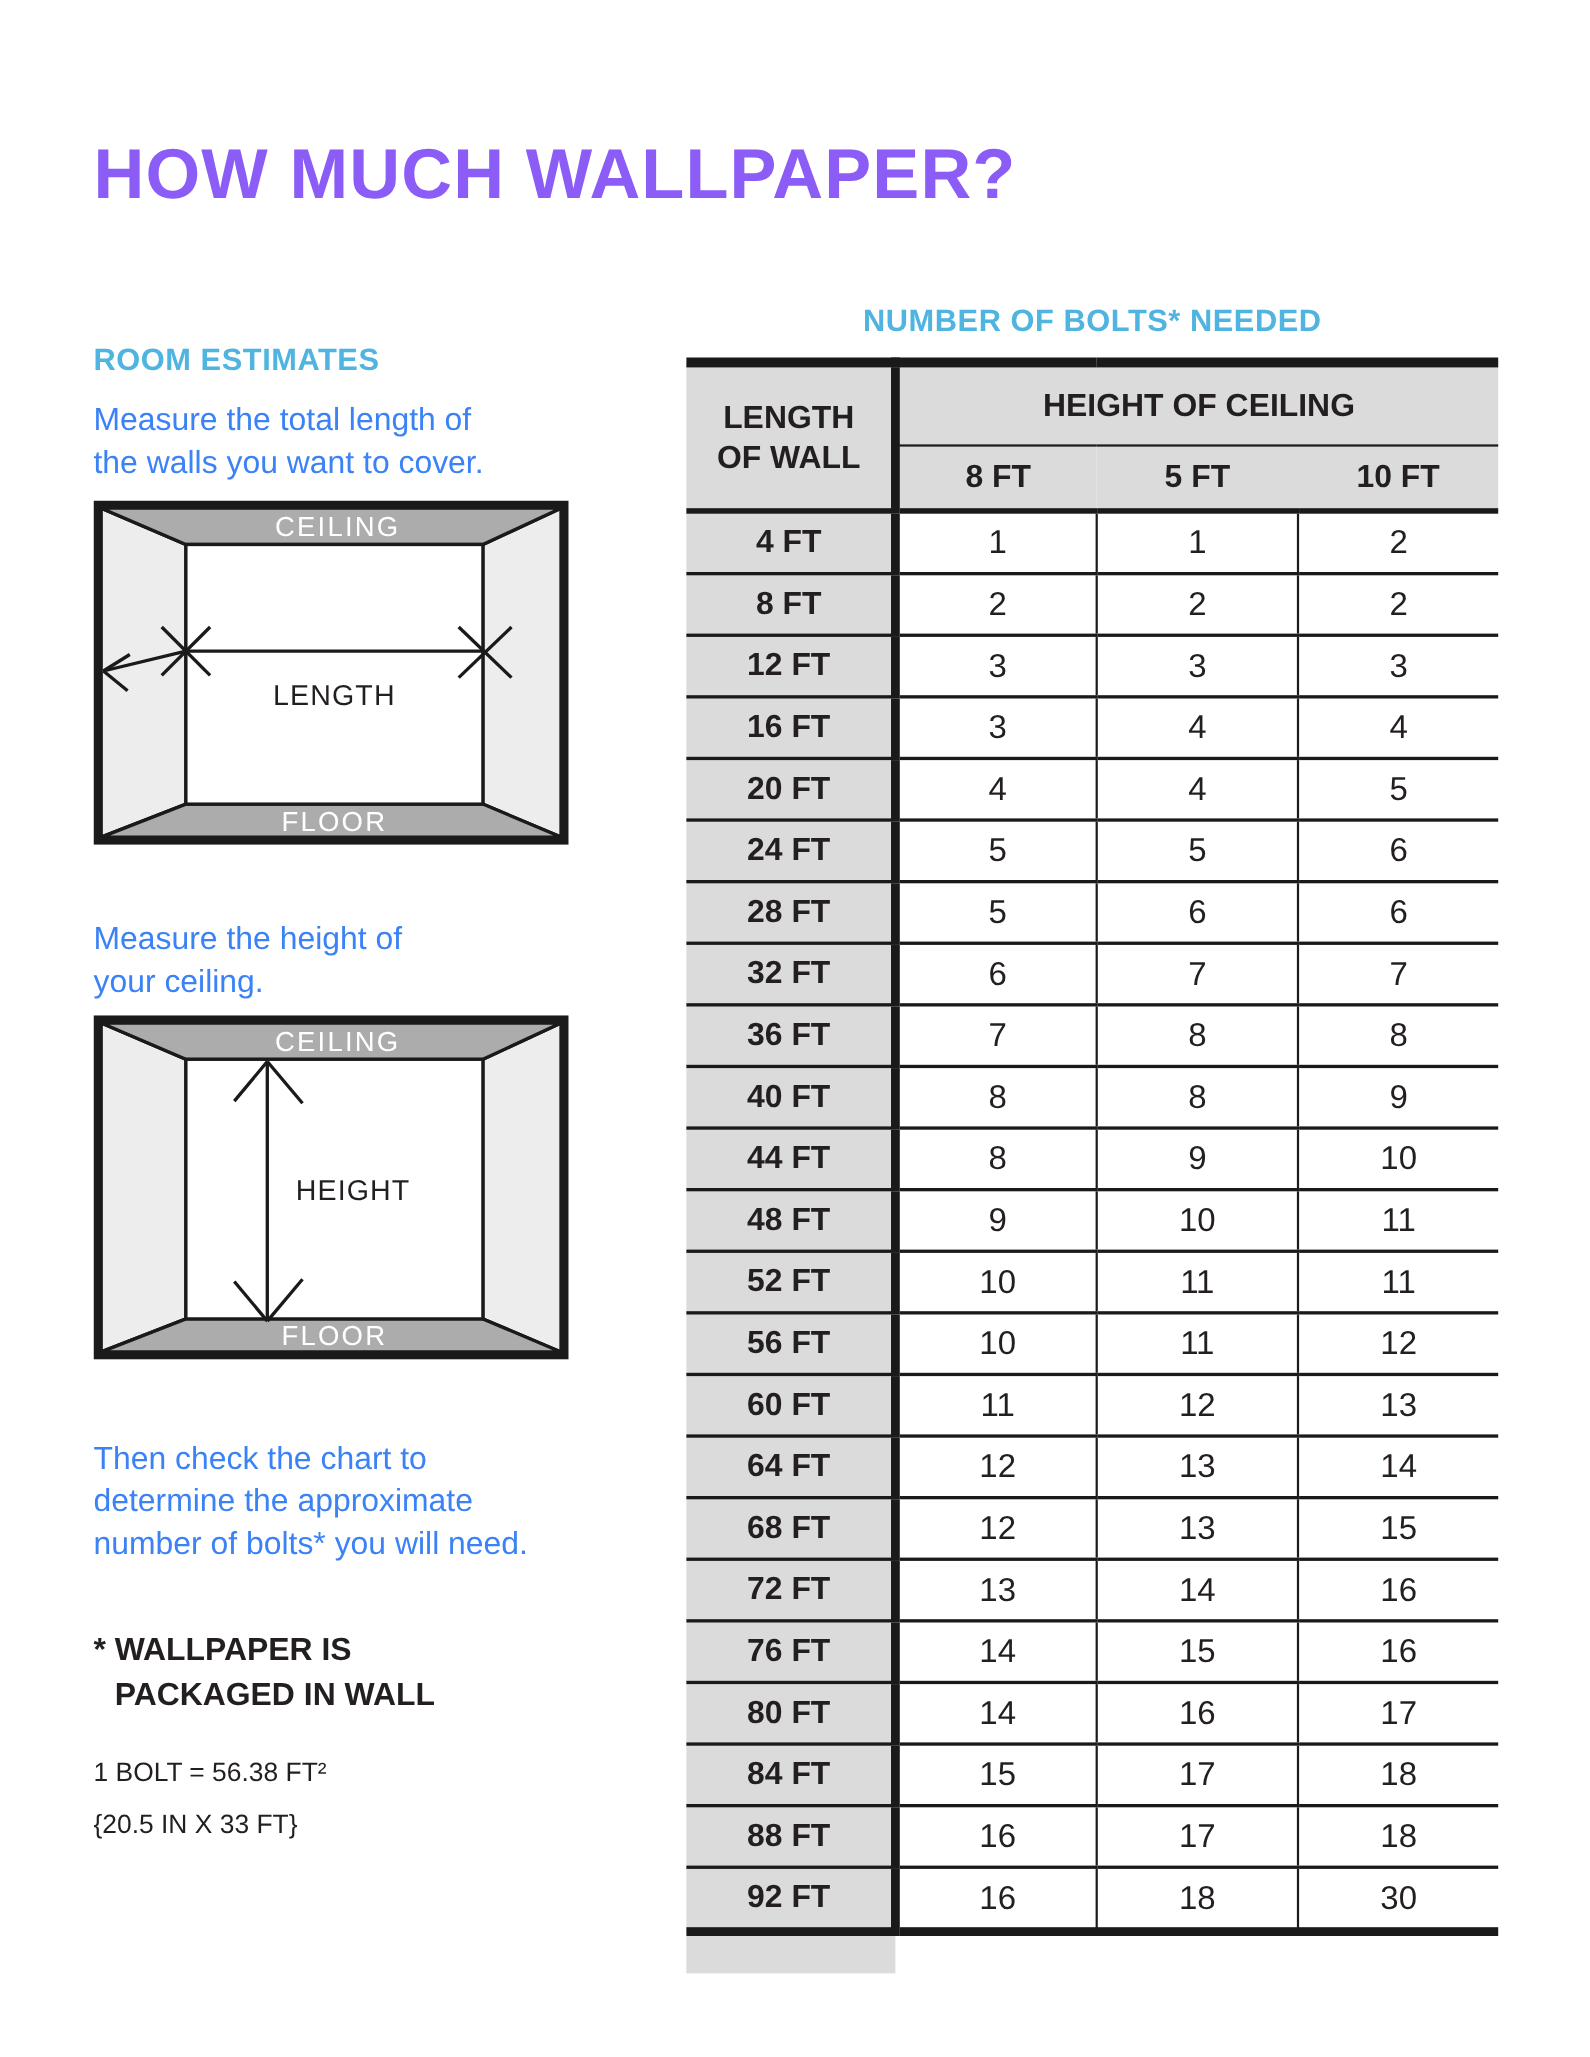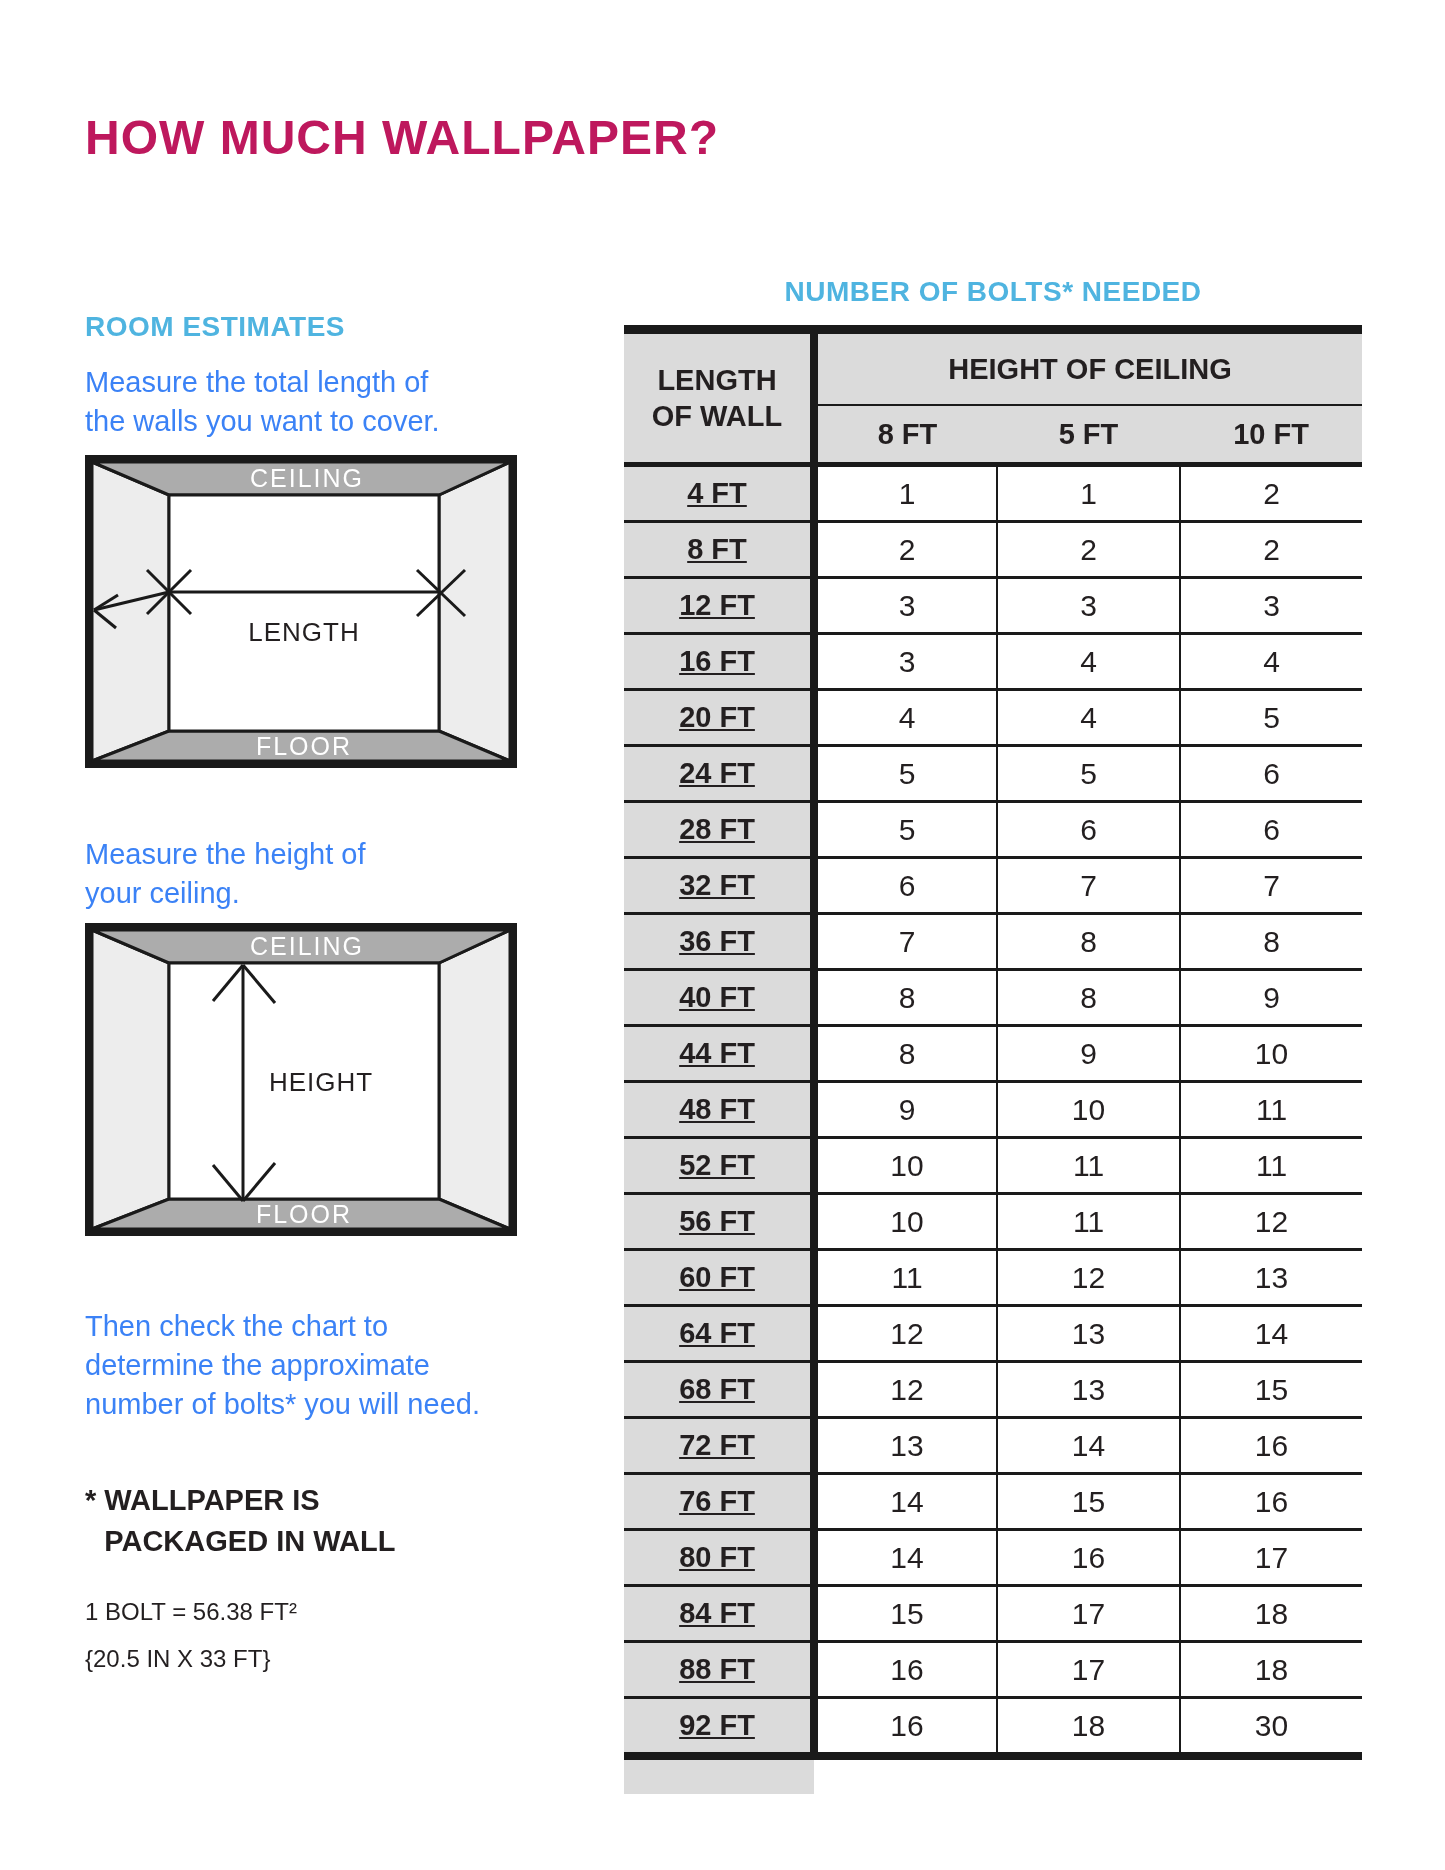--- a/index.html
+++ b/index.html
@@ -3,21 +3,21 @@
 <meta charset="utf-8">
 <style>
   html,body{margin:0;padding:0;background:#fff;}
   body{
     width:1445px;height:1870px;position:relative;
     font-family:"Liberation Sans",sans-serif;color:#231f20;
   }
   .pre{white-space:pre-line;}
   .page-title{
     position:absolute;left:85px;top:78px;
-    font-size:48px;font-weight:bold;color:#be185d;letter-spacing:1px;
+    font-size:64px;font-weight:bold;color:#8b5cf6;letter-spacing:1px;
   }
   .section-heading{
     font-size:28px;font-weight:bold;color:#4fb4e0;letter-spacing:.5px;
   }
   .left-heading{position:absolute;left:85px;top:276px;margin-top:35px;}
   .right-heading{position:absolute;left:624px;top:276px;width:738px;text-align:center;}
   .body-text{font-size:29px;line-height:39px;color:#3b82f6;}
   .p1{position:absolute;left:85px;top:334px;}
   .p2{position:absolute;left:85px;top:806px;}
   .p3{position:absolute;left:85px;top:1278px;}
@@ -40,21 +40,20 @@
   table.bolts th, table.bolts td{padding:0;text-align:center;vertical-align:middle;}
   table.bolts thead th{background:#dbdbdb;font-weight:bold;font-size:29px;color:#231f20;}
   th.len{border-right:8px solid #1a1a1a;line-height:36px;}
   th.hoc{height:70px;border-bottom:2px solid #1a1a1a;}
   th.sub{height:56px;}
   tbody td{height:53px;font-size:30px;border-top:3px solid #1a1a1a;}
   tbody tr:first-child td{border-top:5px solid #1a1a1a;}
   tbody td.len{
     background:#dbdbdb;font-weight:bold;font-size:29px;
     border-right:8px solid #1a1a1a;
-    text-decoration:underline;
   }
   tbody td.val+td.val{border-left:2px solid #1a1a1a;}
   .sliver{width:190px;height:34px;background:#dbdbdb;}
   svg text{font-family:"Liberation Sans",sans-serif;}
   .room-label-light{fill:#fff;font-size:25px;letter-spacing:2px;}
   .room-label-dark{fill:#231f20;font-size:26px;letter-spacing:1px;}
 </style>
 </head>
 <body>
 

